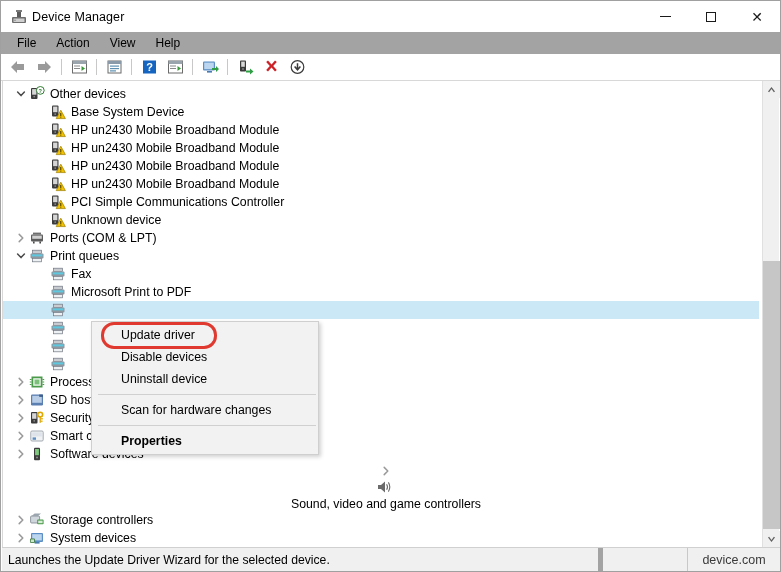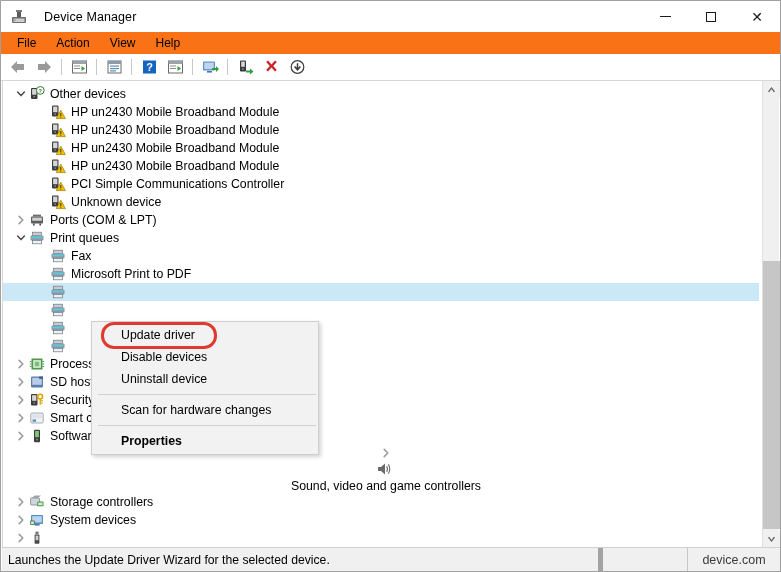--- a/index.html
+++ b/index.html
@@ -23,42 +23,42 @@
     position: absolute; left: 0; top: 0;
     width: 779px; height: 31px;
     background: #ffffff;
     display: flex; align-items: center;
   }
   .title-icon {
     margin-left: 9px; width: 18px; height: 18px;
     position: relative;
   }
   .title-text {
-    margin-left: 16px;
+    margin-left: 4px;
     font-size: 12.5px; color: #000;
     letter-spacing: 0.1px;
   }
   .winbtns {
     position: absolute; right: 0; top: 0;
     display: flex; height: 31px;
   }
   .winbtn {
     width: 46px; height: 31px;
     display: flex; align-items: center; justify-content: center;
     color: #1a1a1a;
   }
   .glyph-min { width: 11px; height: 1px; background: #1a1a1a; }
   .glyph-max { width: 10px; height: 10px; border: 1px solid #1a1a1a; }
   .glyph-close { font-size: 14px; line-height: 1; font-family: "DejaVu Sans", sans-serif; }
 
   
   .menubar {
     position: absolute; left: 0; top: 31px;
     width: 779px; height: 22px;
-    background: #f97316;
+    background: #a3a3a3;
     display: flex; align-items: center;
     padding-left: 6px;
   }
   .menuitem {
     font-size: 12px; color: #000;
     padding: 2px 10px;
     cursor: default;
   }
 
   
@@ -328,20 +328,32 @@
         <div class="row" style="padding-left: 31px;">
           <div class="twisty"></div>
           <div class="ricon"><svg width="16" height="16" viewBox="0 0 16 16">
               <rect x="2" y="1.5" width="6.5" height="11" rx="1" fill="#3c3c3c"></rect>
               <rect x="3.1" y="2.6" width="4.3" height="5.6" fill="#d6d6d6"></rect>
               <circle cx="5.2" cy="10.1" r="0.9" fill="#8c8c8c"></circle>
               <path d="M10.8 6.2 L15.4 14.6 L6.2 14.6 Z" fill="#f2c200" stroke="#9a7c00" stroke-width="0.7"></path>
               <rect x="10.3" y="9" width="1" height="3" fill="#3a3000"></rect>
               <rect x="10.3" y="12.6" width="1" height="1" fill="#3a3000"></rect>
             </svg></div>
+          <div class="rlabel">Base System Device</div>
+        </div>
+        <div class="row" style="padding-left: 31px;">
+          <div class="twisty"></div>
+          <div class="ricon"><svg width="16" height="16" viewBox="0 0 16 16">
+              <rect x="2" y="1.5" width="6.5" height="11" rx="1" fill="#3c3c3c"></rect>
+              <rect x="3.1" y="2.6" width="4.3" height="5.6" fill="#d6d6d6"></rect>
+              <circle cx="5.2" cy="10.1" r="0.9" fill="#8c8c8c"></circle>
+              <path d="M10.8 6.2 L15.4 14.6 L6.2 14.6 Z" fill="#f2c200" stroke="#9a7c00" stroke-width="0.7"></path>
+              <rect x="10.3" y="9" width="1" height="3" fill="#3a3000"></rect>
+              <rect x="10.3" y="12.6" width="1" height="1" fill="#3a3000"></rect>
+            </svg></div>
           <div class="rlabel">HP un2430 Mobile Broadband Module</div>
         </div>
         <div class="row" style="padding-left: 31px;">
           <div class="twisty"></div>
           <div class="ricon"><svg width="16" height="16" viewBox="0 0 16 16">
               <rect x="2" y="1.5" width="6.5" height="11" rx="1" fill="#3c3c3c"></rect>
               <rect x="3.1" y="2.6" width="4.3" height="5.6" fill="#d6d6d6"></rect>
               <circle cx="5.2" cy="10.1" r="0.9" fill="#8c8c8c"></circle>
               <path d="M10.8 6.2 L15.4 14.6 L6.2 14.6 Z" fill="#f2c200" stroke="#9a7c00" stroke-width="0.7"></path>
               <rect x="10.3" y="9" width="1" height="3" fill="#3a3000"></rect>

